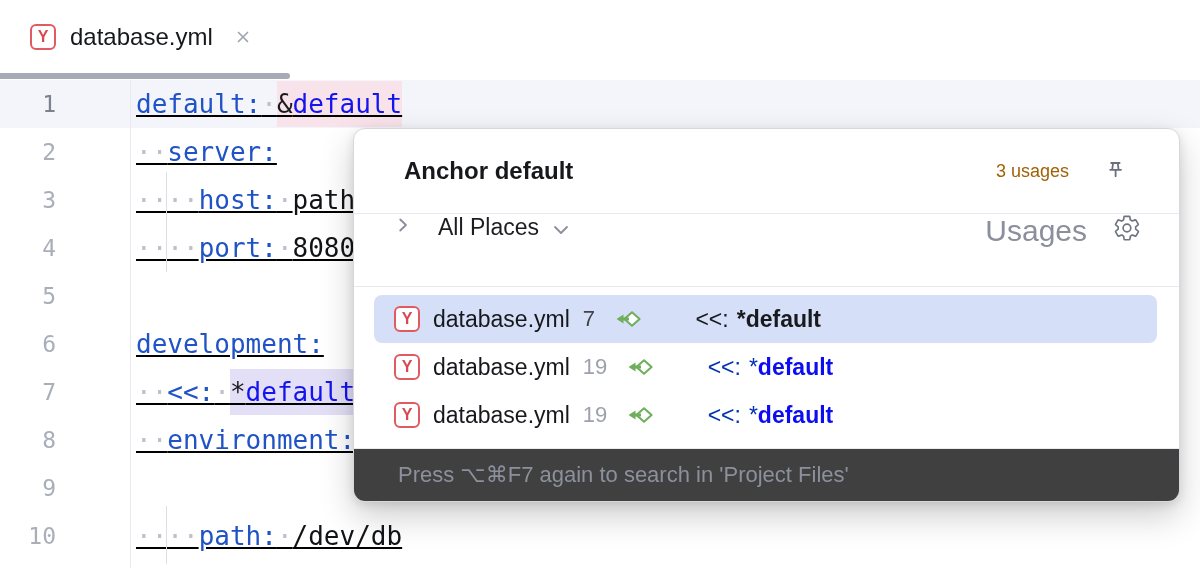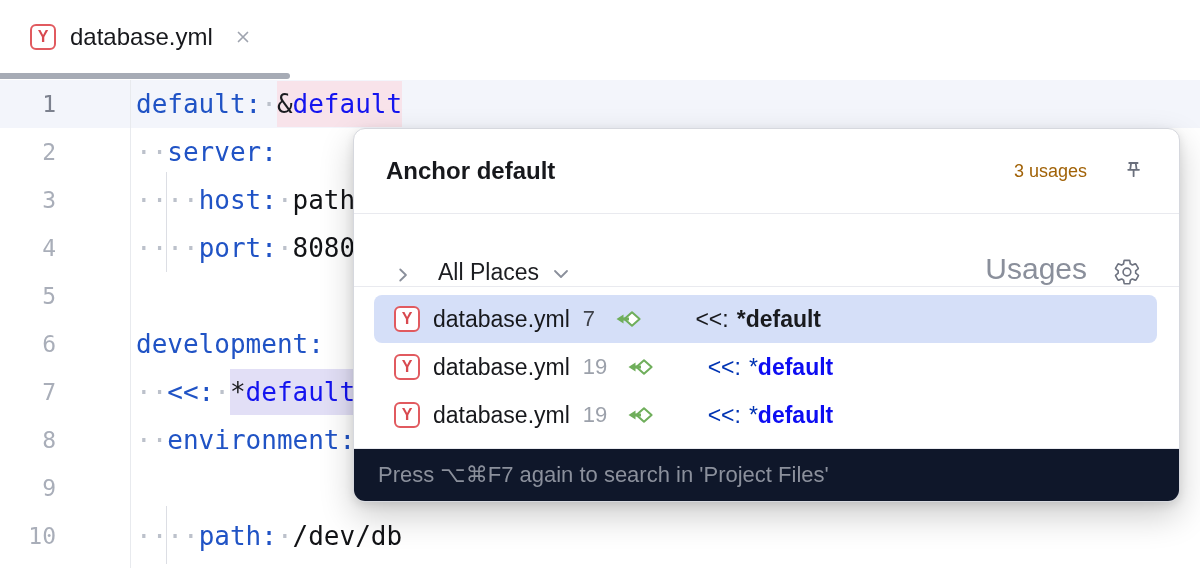--- a/index.html
+++ b/index.html
@@ -23,39 +23,39 @@
 
   
   .editor{position:absolute;left:0;top:80px;width:1200px;height:488px;background:#fff;
           font-family:"DejaVu Sans Mono","Liberation Mono",monospace;}
   .gutter-sep{position:absolute;left:130px;top:0;bottom:0;width:1px;background:#E8EAEE;}
   .code-line{display:flex;height:48px;line-height:48px;white-space:pre;}
   .code-line.current{background:#F3F5FB;}
   .gut{width:131px;box-sizing:border-box;padding-right:75px;text-align:right;
        font-size:23px;color:#A9AEB9;flex:0 0 auto;}
   .code-line.current .gut{color:#7C818E;}
-  .code{margin-left:5px;font-size:26px;}
+  .code{margin-left:5px;font-size:26px;text-decoration:underline;}
   .tok-key{color:#2053C5;}
   .tok-anchor{color:#1414EF;}
   .tok-punct{color:#1A1B1F;}
   .tok-plain{color:#121316;}
   .tok-ws{color:#BCC1CB;}
   .hlw{background:#F8E3EA;padding:8px 0;}
   .hlr{background:#E2DFF6;padding:8px 0;}
   .indent-guide{position:absolute;width:1px;background:#DCDEE4;}
 
   
   .popup{position:absolute;left:353px;top:128px;width:827px;height:374px;background:#fff;
          border:1px solid #D6D8DE;border-radius:12px;box-sizing:border-box;
          box-shadow:0 14px 34px rgba(0,0,0,.20),0 3px 10px rgba(0,0,0,.10);z-index:5;}
-  .popup-header{height:84px;display:flex;align-items:center;padding:0 32px;}
+  .popup-header{height:84px;display:flex;align-items:center;padding:0 50px;}
   .popup-title{font-size:24px;font-weight:700;color:#17181C;}
   .usage-count{margin-left:auto;font-size:18px;color:#a16207;}
   .pin{margin-left:32px;display:flex;}
-  .filter-row{height:72px;display:flex;align-items:flex-end;padding:0 38px;
+  .filter-row{height:72px;display:flex;align-items:flex-start;padding:0 38px;
               border-top:1px solid #E9EAEF;border-bottom:1px solid #E9EAEF;}
   .scope-chevron{display:flex;}
   .scope-label{margin-left:24px;font-size:23px;color:#1C1D21;}
   .scope-caret{margin-left:10px;margin-top:4px;display:flex;}
   .usages-tab{margin-left:auto;font-size:30px;color:#8A8F9B;}
   .gear{margin-left:26px;display:flex;}
   .results{padding:8px 0 12px 0;}
   .result-row{height:48px;margin:0 22px 0 20px;padding:0 20px;border-radius:8px;
               display:flex;align-items:center;gap:13px;}
   .result-row.selected{background:#D5DFF8;}
@@ -64,23 +64,23 @@
   .result-row.selected .row-line{color:#3F424A;}
   .read-icon{margin-left:6px;flex:0 0 auto;display:flex;}
   .row-code{font-size:23px;white-space:pre;}
   .code-prefix{color:#0033B3;margin-right:8px;}
   .code-star{color:#0033B3;}
   .code-ref{color:#0D0DF2;font-weight:700;}
   .result-row.selected .code-prefix,
   .result-row.selected .code-star,
   .result-row.selected .code-ref{color:#191A1E;}
   .result-row.selected .code-star{font-weight:700;}
-  .popup-footer{position:absolute;left:0;right:0;bottom:0;height:52px;background:#0f172a;
+  .popup-footer{position:absolute;left:0;right:0;bottom:0;height:52px;background:#404040;
                 border-top:1px solid #E9EAEF;border-radius:0 0 11px 11px;display:flex;
-                align-items:center;padding-left:24px;font-size:22px;color:#8B909C;}
+                align-items:center;padding-left:44px;font-size:22px;color:#8B909C;}
 </style>
 </head>
 <body>
 
 <div id="stage">
 
   <div class="tabbar">
     <div class="tab">
       <span class="yicon">Y</span>
       <span class="tab-label">database.yml</span>

